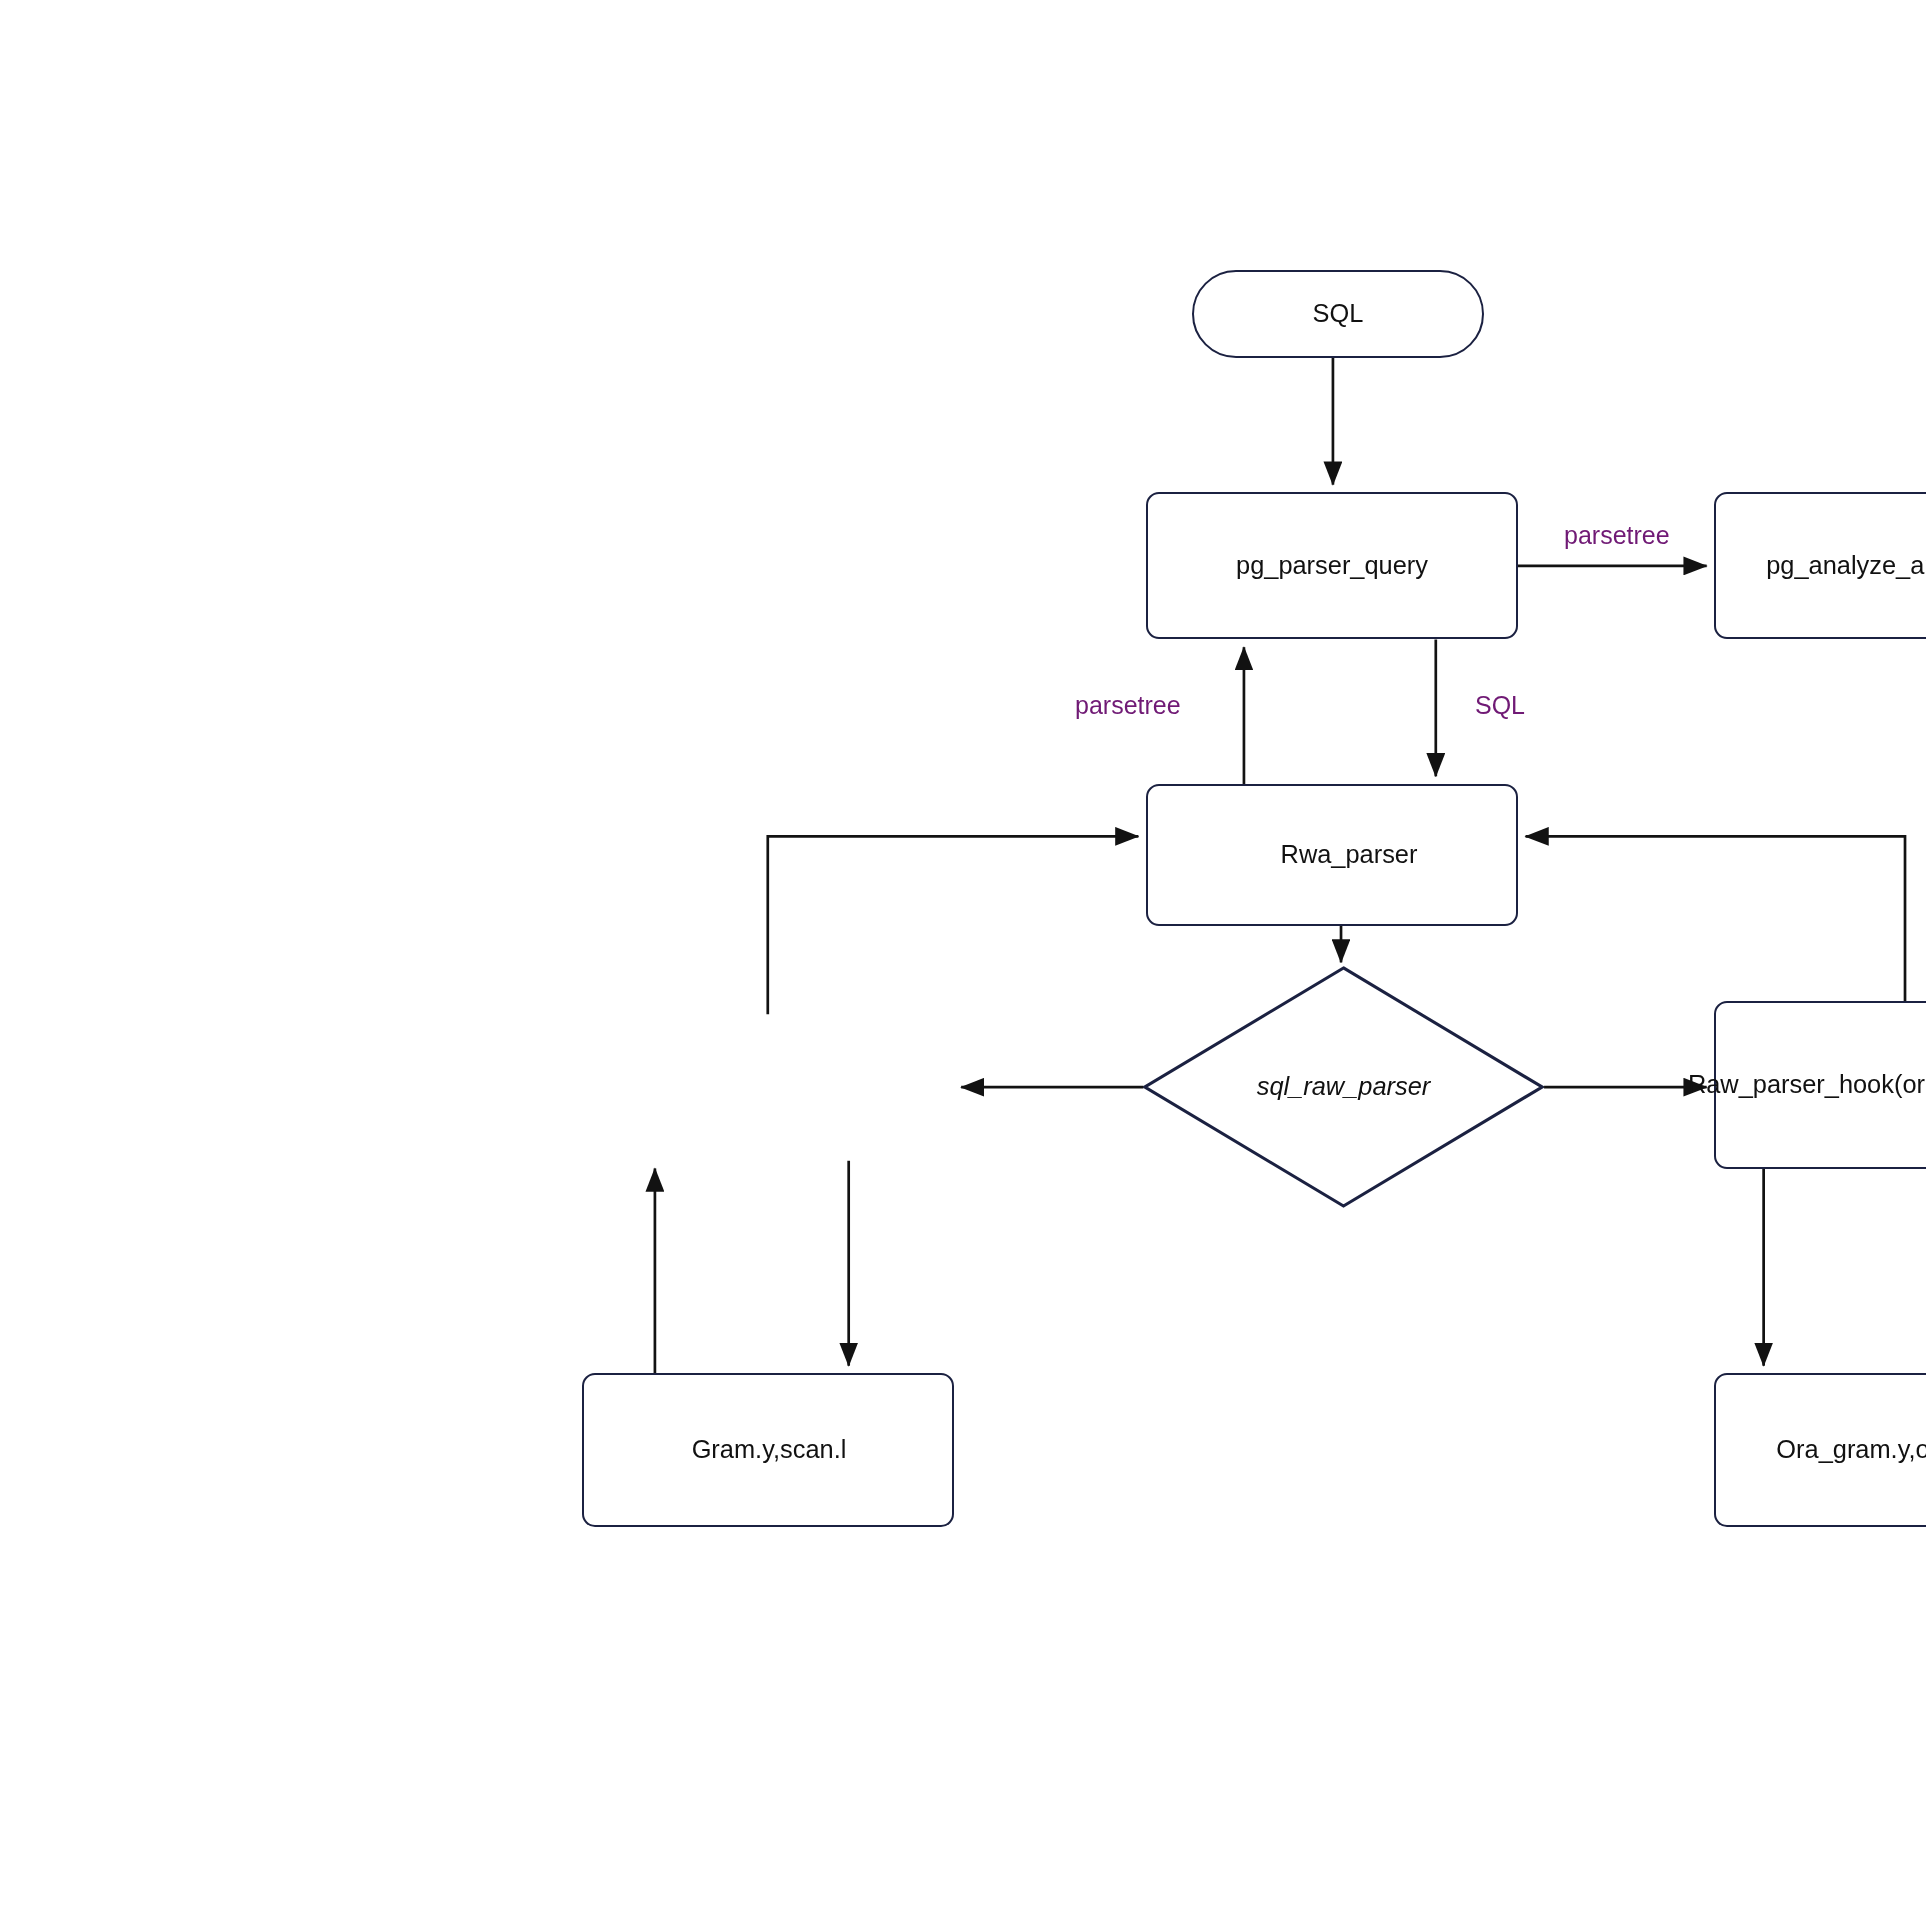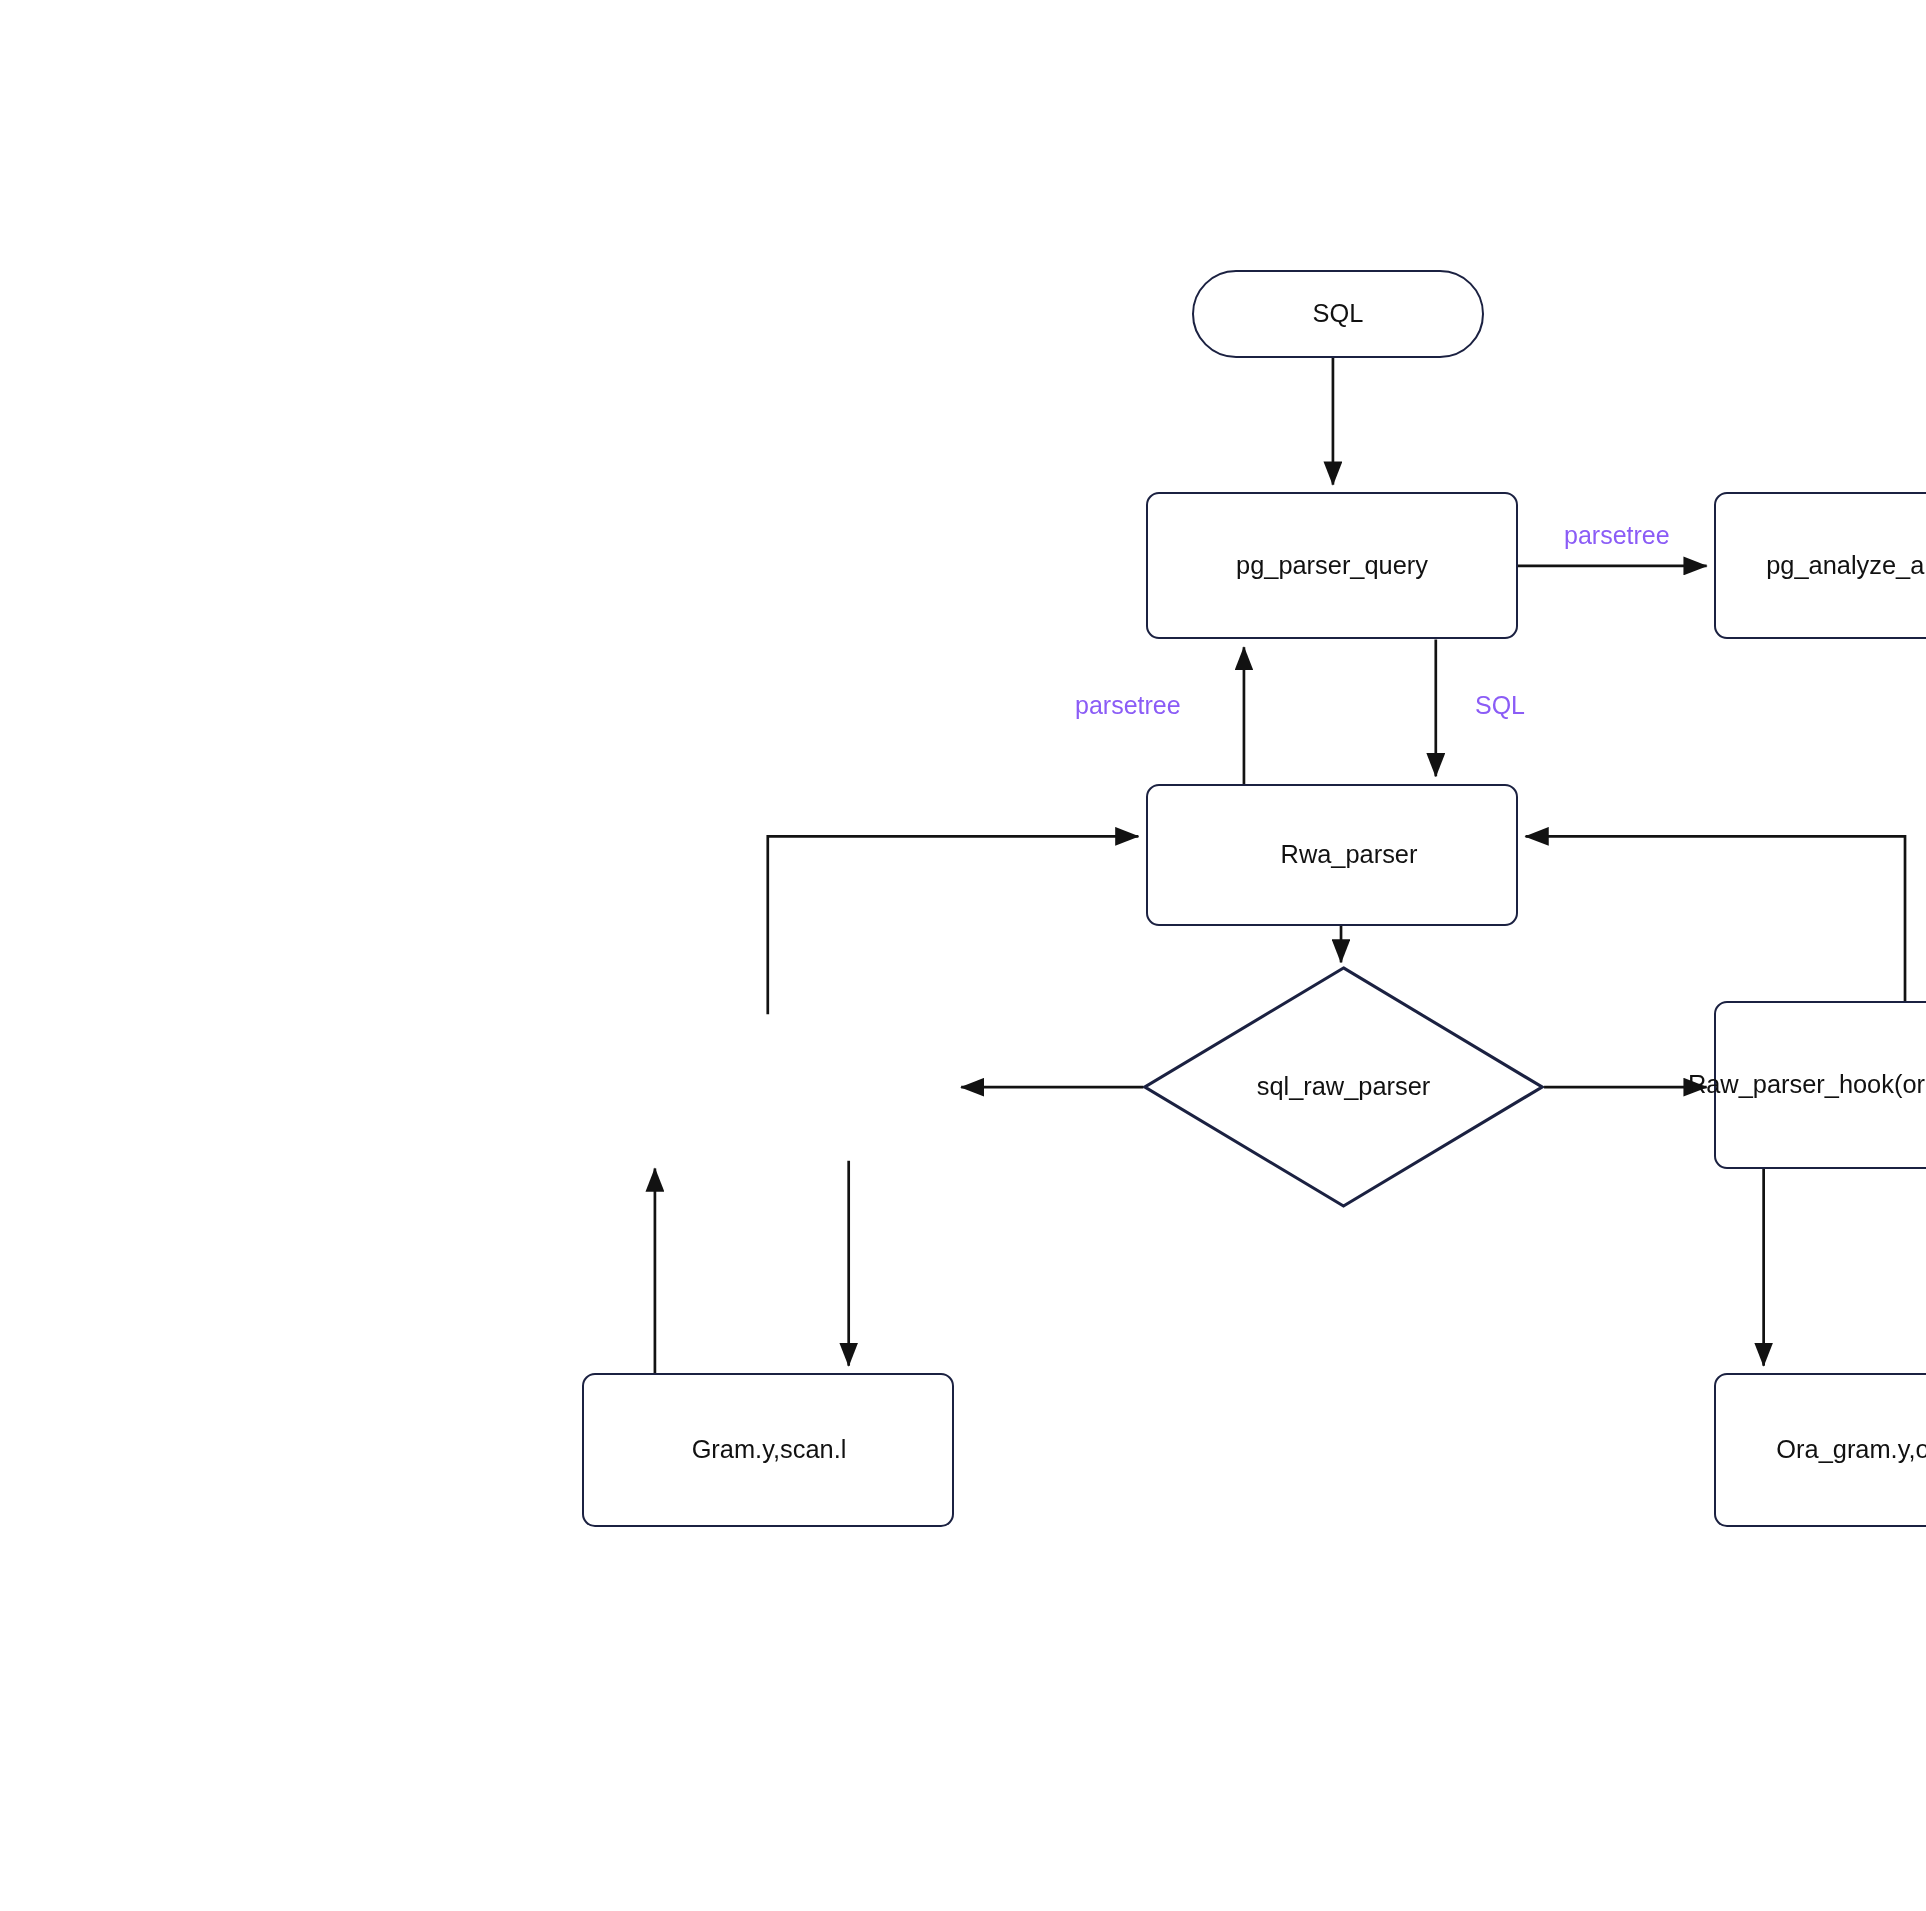--- a/index.html
+++ b/index.html
@@ -23,26 +23,26 @@
   .node.pill{border-radius:50px;}
 
   .diamond{
     position:absolute;
     display:flex;align-items:center;justify-content:center;
     text-align:center;
     color:#111111;
     font-size:25.4px;
     line-height:1.32;
   }
-  .diamond .dlabel{position:relative;z-index:2;}
+  .diamond .dlabel{position:relative;z-index:2;font-style:italic;}
   .diamond svg{position:absolute;left:0;top:0;width:100%;height:100%;}
 
   .edge-label{
     position:absolute;
-    color:#8b5cf6;
+    color:#701a75;
     font-size:25px;
     line-height:1.2;
     white-space:nowrap;
   }
 
   
   #n-sql            {left:1192px; top:270px;  width:292px;  height:88px;}
   #n-pgparserquery  {left:1146px; top:492px; width:372px;  height:147px;align-items:center;}
   #n-pganalyze      {left:1714px; top:492px; width:381px;  height:147px;}
   #n-rwaparser      {left:1146px; top:784px; width:372px;  height:142px;padding-left:44px;}

